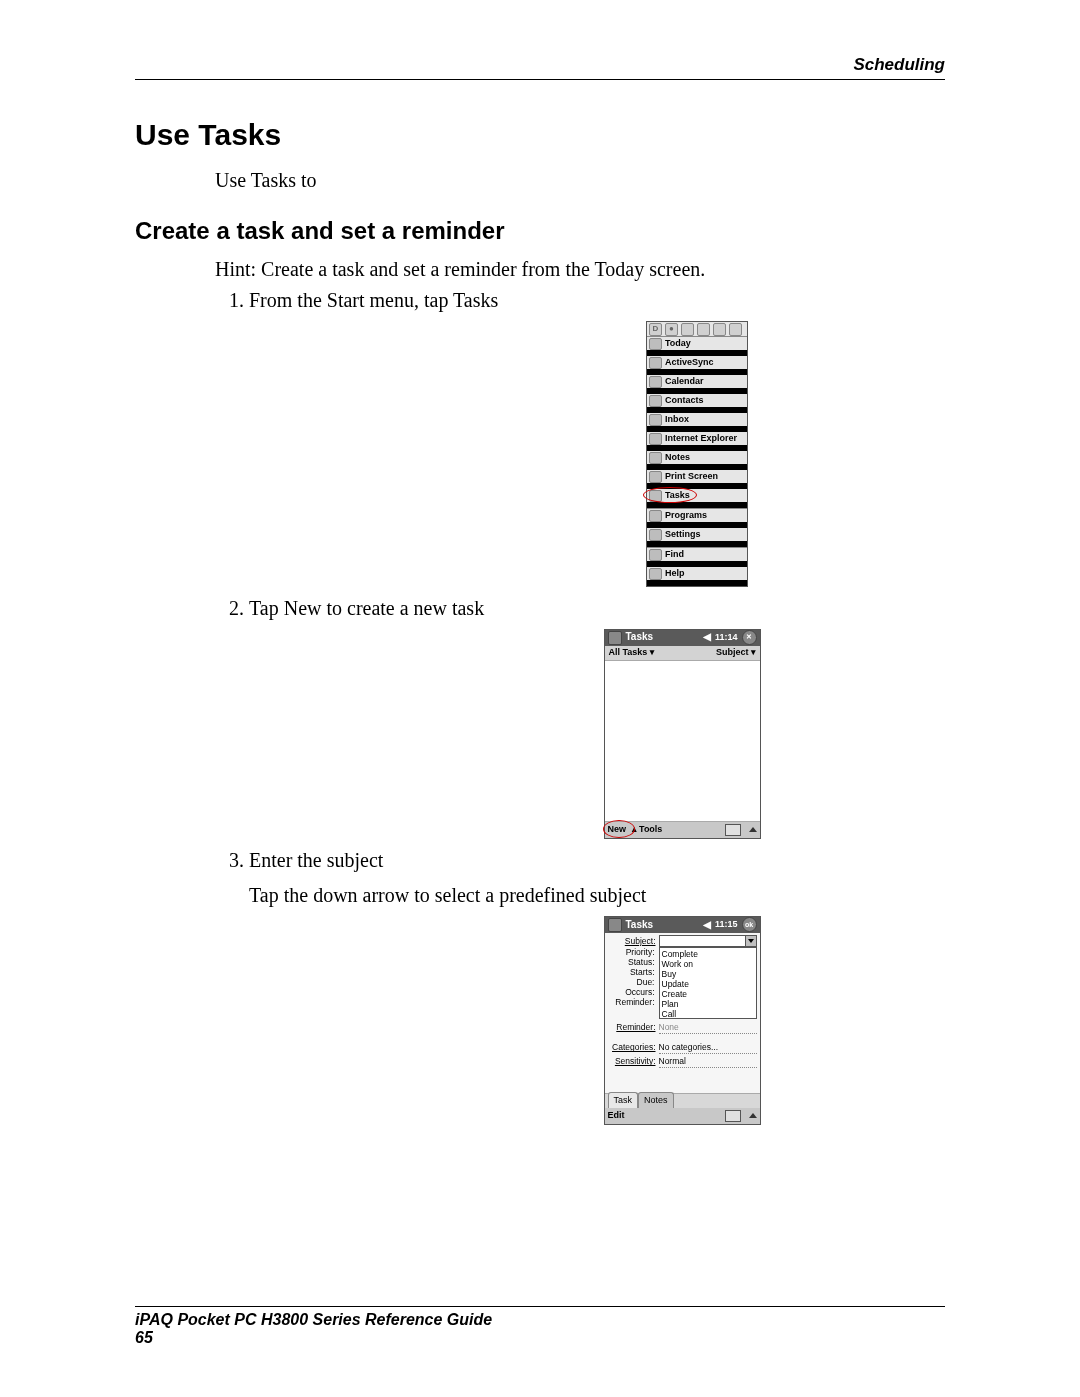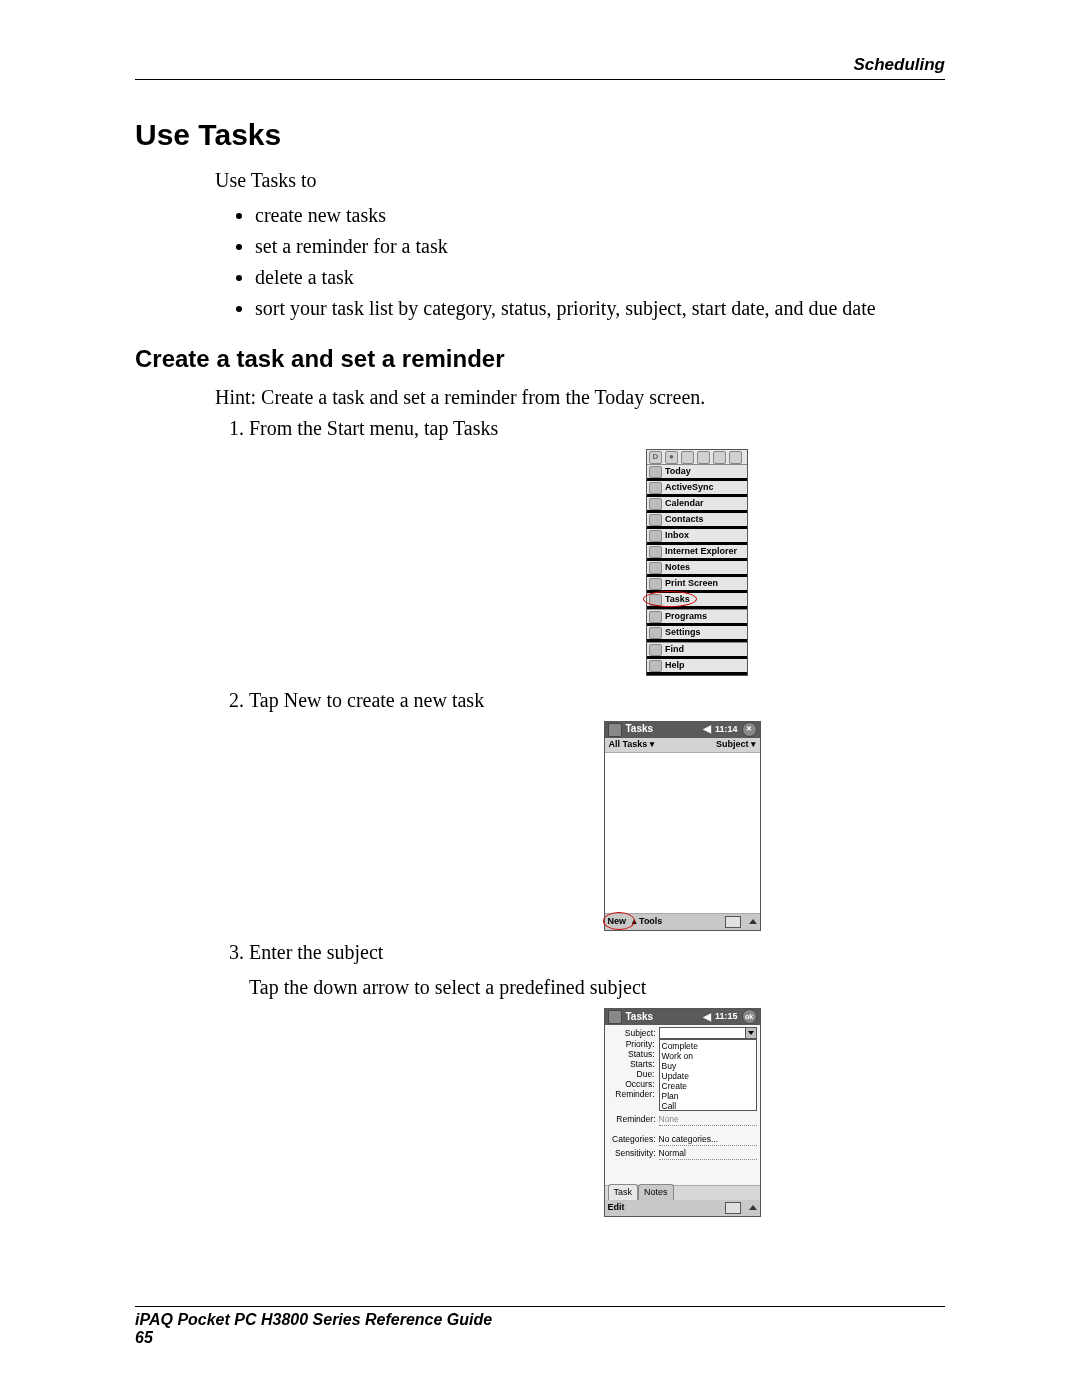--- a/index.html
+++ b/index.html
@@ -89,21 +89,21 @@
     display: inline-flex; align-items: center; justify-content: center;
     background: #d0d0d0; border: 1px solid #888; border-radius: 2px;
     font-size: 8px;
   }
   .menu1 .item {
     display: flex;
     align-items: center;
     gap: 3px;
     padding: 0 2px;
     height: 13px;
-    border-bottom: 3px solid #000000;
+    border-bottom: 6px solid #000000;
     font-weight: bold;
     font-size: 9px;
     background: #e6e6e6;
   }
   .menu1 .item.sep-top { border-top: 1px solid #888; }
   .menu1 .icon {
     width: 11px; height: 10px;
     background: #bdbdbd;
     border: 1px solid #888;
     border-radius: 2px;
@@ -210,20 +210,21 @@
     display: flex;
     align-items: center;
     line-height: 12px;
     margin-bottom: 1px;
   }
   .subj-app .lab {
     width: 48px;
     text-align: right;
     padding-right: 3px;
     font-size: 8.5px;
+    text-decoration: underline;
   }
   .subj-app .val {
     flex: 1;
     font-size: 8.5px;
   }
   .subj-app .subj-input {
     flex: 1;
     height: 10px;
     background: #fff;
     border: 1px solid #555;
@@ -314,26 +315,20 @@
 
 <div class="page">
 
   <div class="running-head">Scheduling</div>
   <hr class="top-rule">
 
   <h1 class="section">Use Tasks</h1>
 
   <div class="indent">
     <div>Use Tasks to</div>
-    <ul class="bullets">
-      <li>create new tasks</li>
-      <li>set a reminder for a task</li>
-      <li>delete a task</li>
-      <li>sort your task list by category, status, priority, subject, start date, and due date</li>
-    </ul>
   </div>
 
   <h2 class="subsection">Create a task and set a reminder</h2>
 
   <div class="indent">
     <div>Hint: Create a task and set a reminder from the Today screen.</div>
 
     <ol class="steps">
 
       <li>

